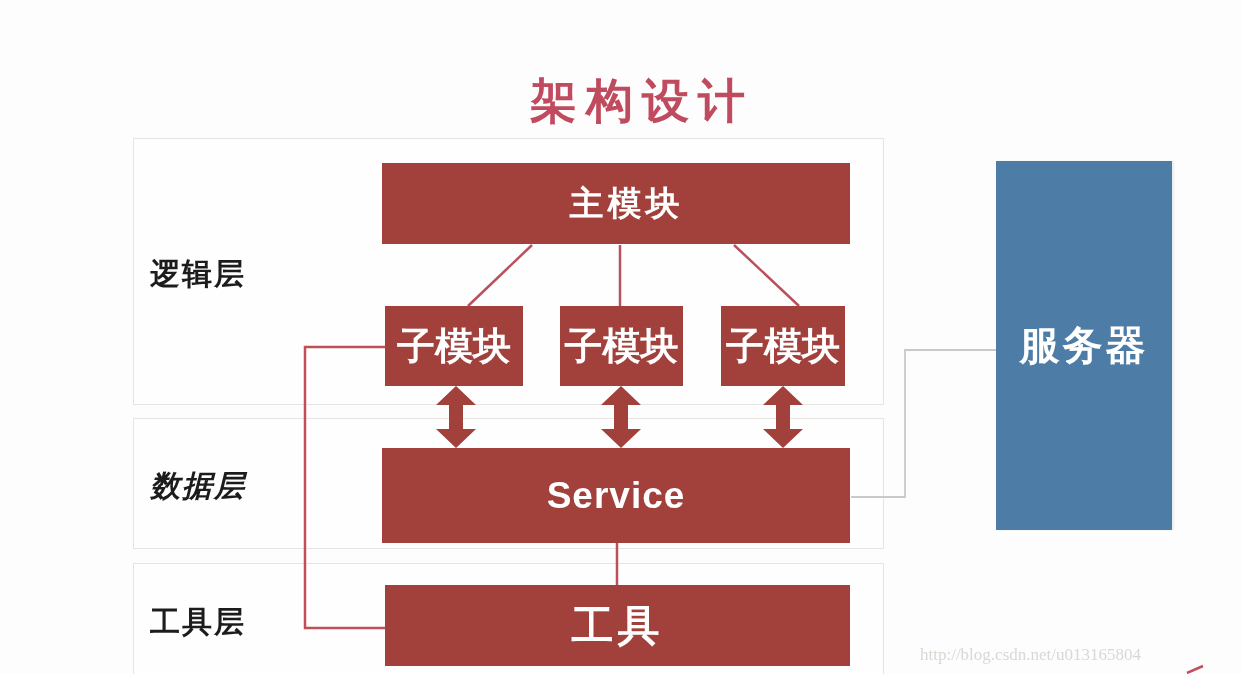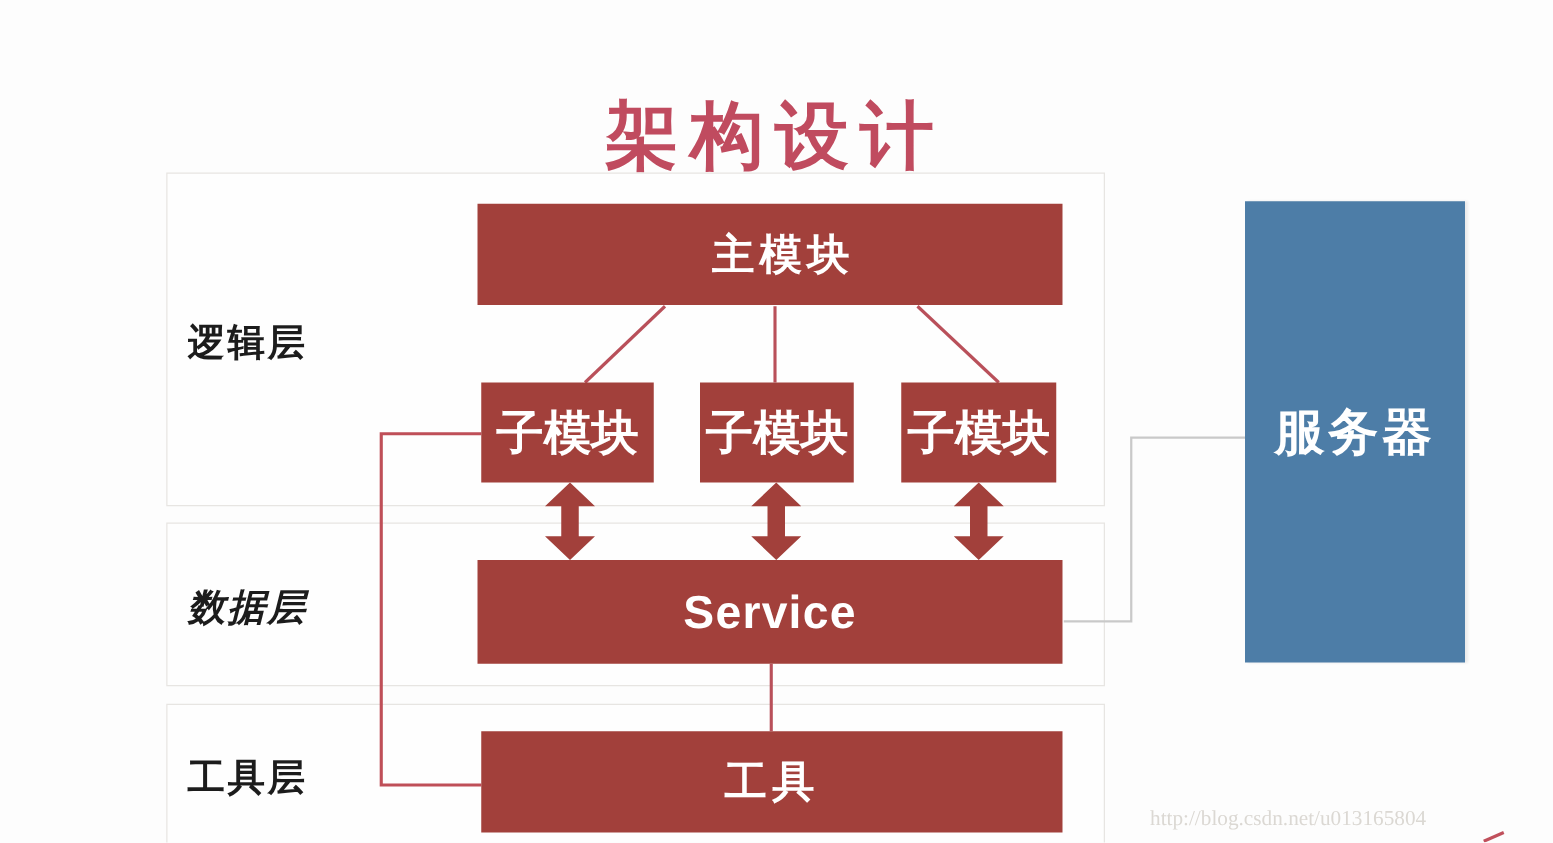--- a/index.html
+++ b/index.html
@@ -8,23 +8,23 @@
     --label-black:#1c1c1c; --watermark-gray:#dbd8d3; --panel-border:#e7e5e2;
   }
   *{box-sizing:border-box; margin:0; padding:0;}
   html,body{width:1242px; height:674px; overflow:hidden;}
   body{
     position:relative;
     background:#fdfdfd;
     font-family:"Liberation Sans", sans-serif;
   }
   .page-title{
-    position:absolute; left:370px; top:70px; width:500px;
+    position:absolute; left:392px; top:70px; width:500px;
     text-align:center;
-    font-size:59px; font-weight:700; letter-spacing:9px;
+    font-size:47px; font-weight:700; letter-spacing:9px;
     color:var(--title);
   }
   .panel{
     position:absolute; left:133px; width:751px;
     background:#fefefe;
     border:1px solid var(--panel-border);
   }
   .panel-logic{top:138px; height:267px;}
   .panel-data{top:418px; height:131px;}
   .panel-tools{top:563px; height:140px;}
@@ -39,22 +39,22 @@
   .node{
     position:absolute; z-index:3;
     display:flex; align-items:center; justify-content:center;
     color:#ffffff; font-weight:700;
     background:var(--node-red);
   }
   .node-main   {left:382px; top:163px; width:468px; height:81px;  font-size:34px; letter-spacing:4px;padding-left:21px;}
   .node-sub1   {left:385px; top:306px; width:138px; height:80px;  font-size:38px;}
   .node-sub2   {left:560px; top:306px; width:123px; height:80px;  font-size:38px;}
   .node-sub3   {left:721px; top:306px; width:124px; height:80px;  font-size:38px;}
-  .node-service{left:382px; top:448px; width:468px; height:83px;  font-size:37px; letter-spacing:1px;}
-  .node-tools  {left:385px; top:585px; width:465px; height:81px;  font-size:34px; letter-spacing:4px;}
+  .node-service{left:382px; top:448px; width:468px; height:95px;  font-size:37px; letter-spacing:1px;}
+  .node-tools  {left:385px; top:585px; width:465px; height:81px;  font-size:42px; letter-spacing:4px;}
   .node-server {
     left:996px; top:161px; width:176px; height:369px; font-size:40px; letter-spacing:3px;
     background:var(--node-blue);
     box-shadow:2px 0 2px rgba(0,0,0,0.07);
   }
   svg.overlay{
     position:absolute; left:0; top:0; z-index:2;
   }
   .edge-red{stroke:var(--line-red); stroke-width:2.5; fill:none;}
   .edge-red2{stroke:var(--line-red2); stroke-width:2.5; fill:none;}

